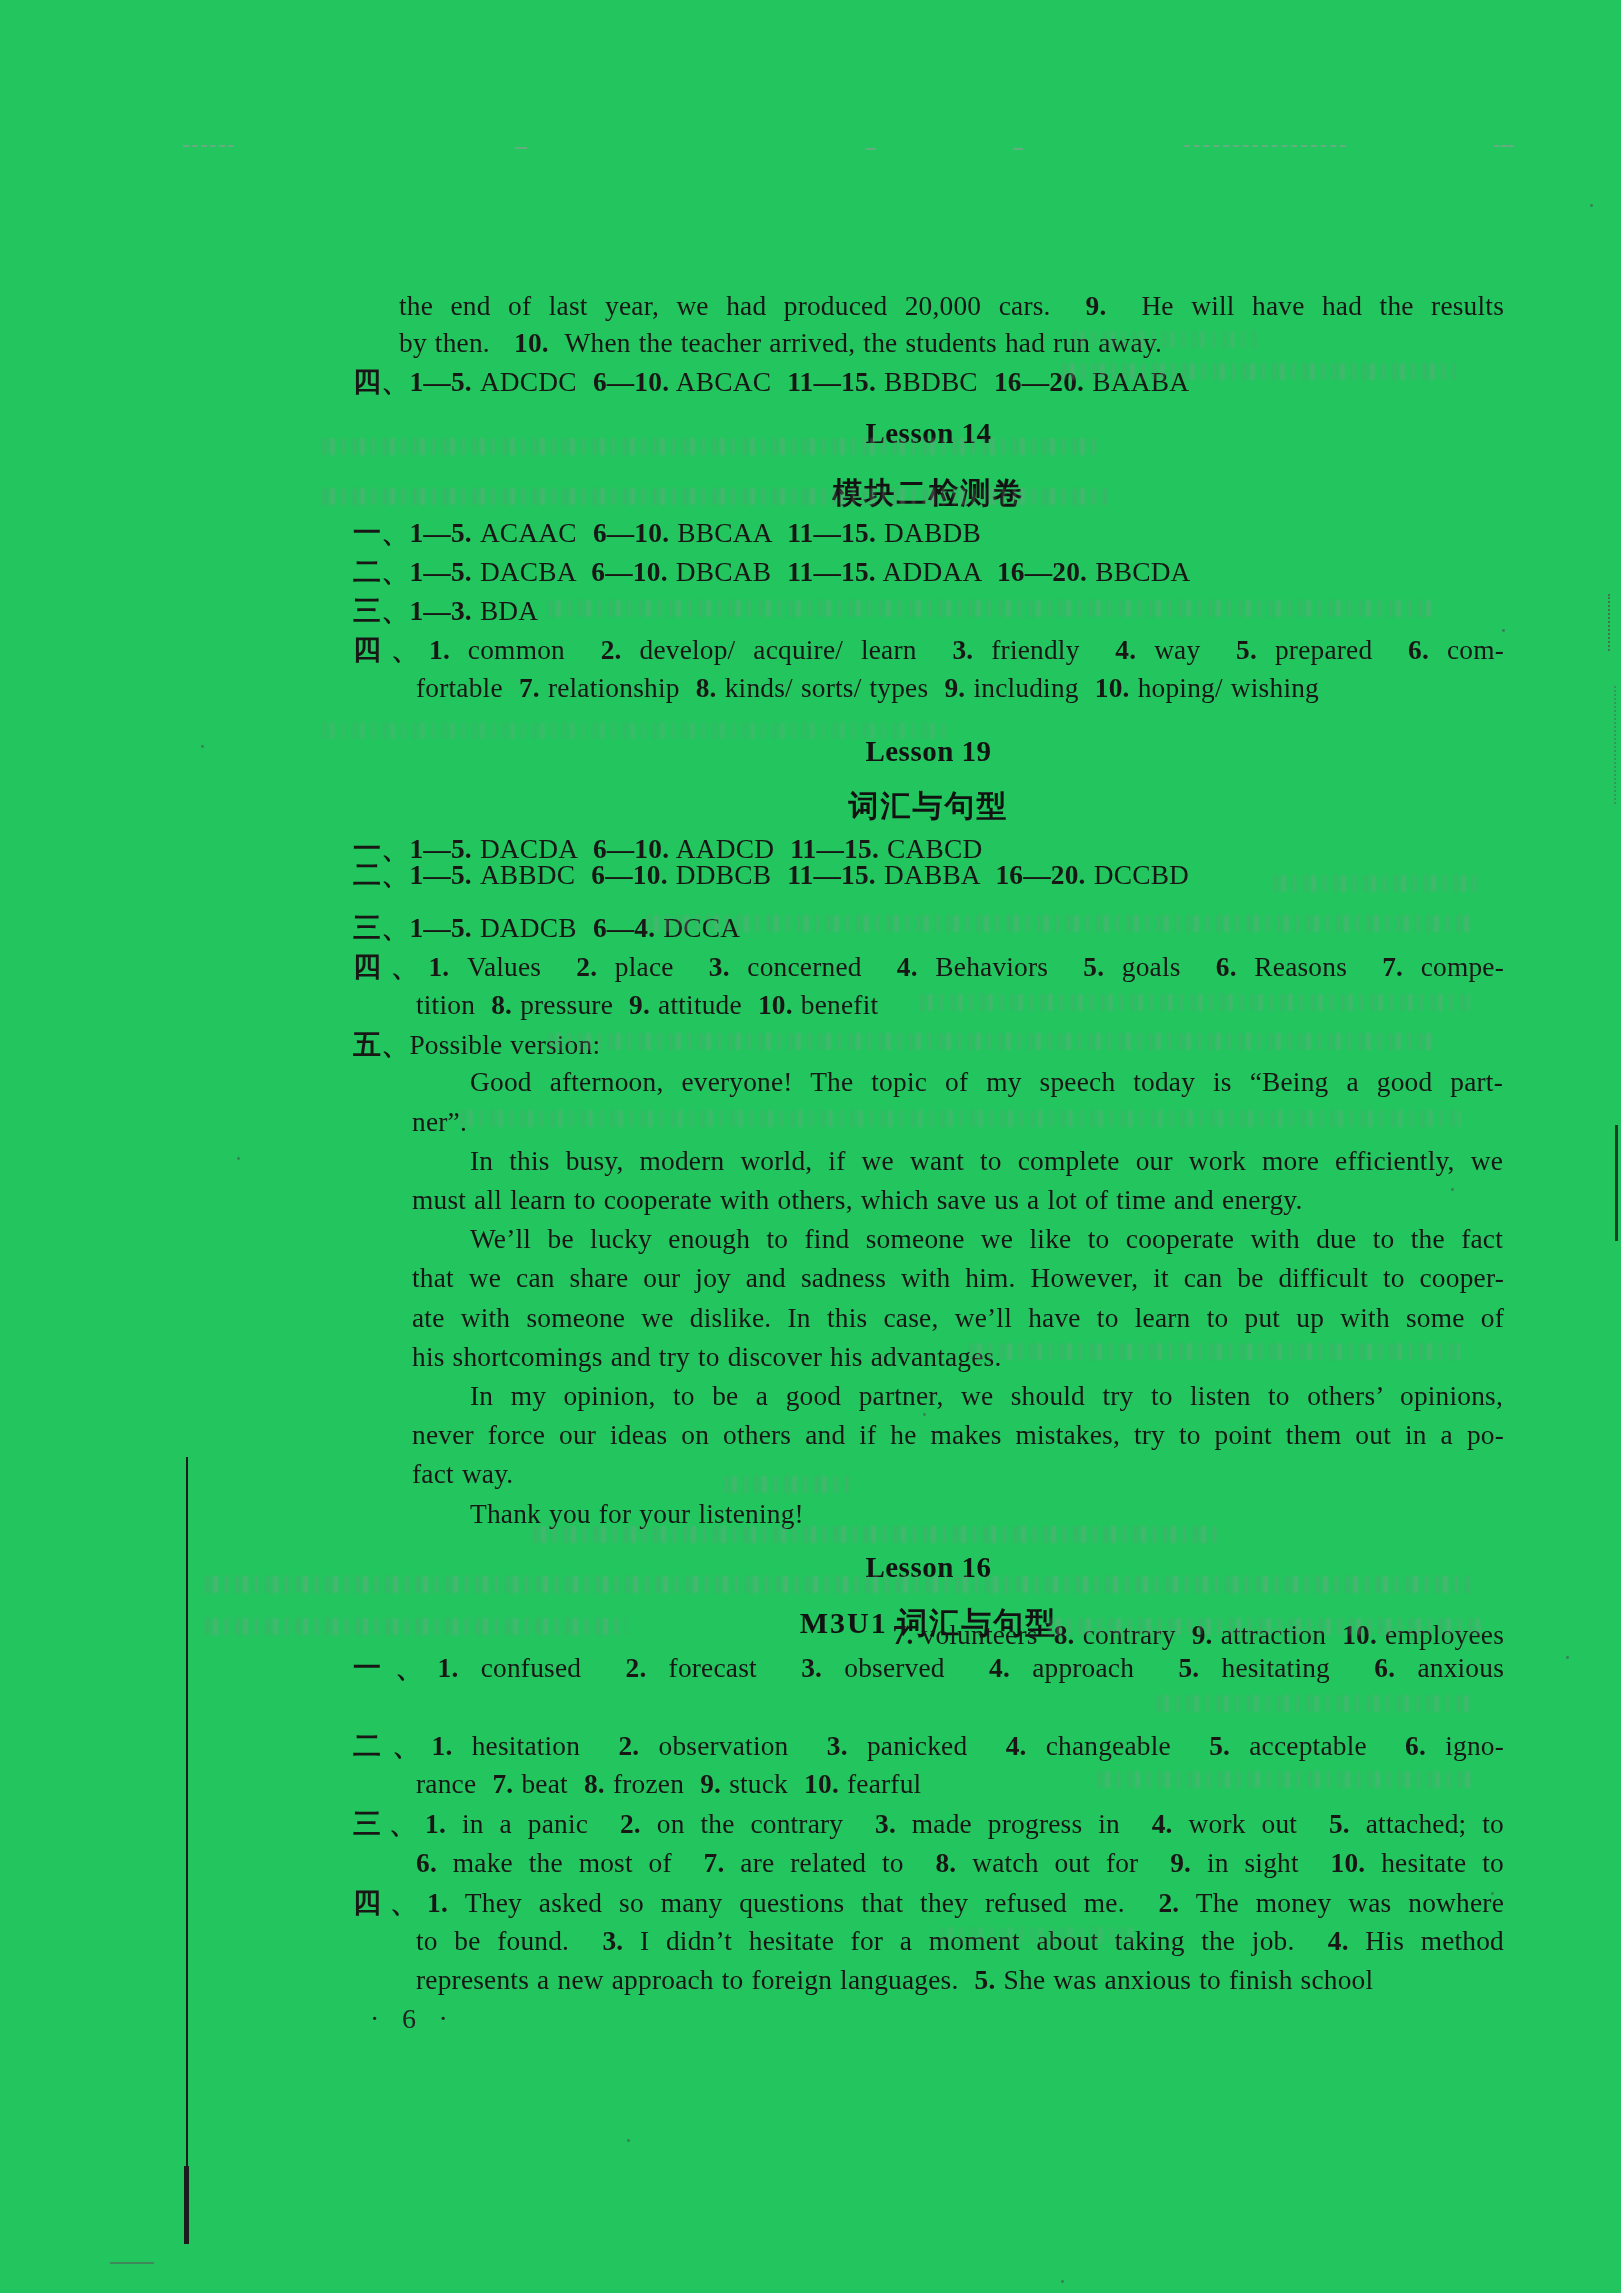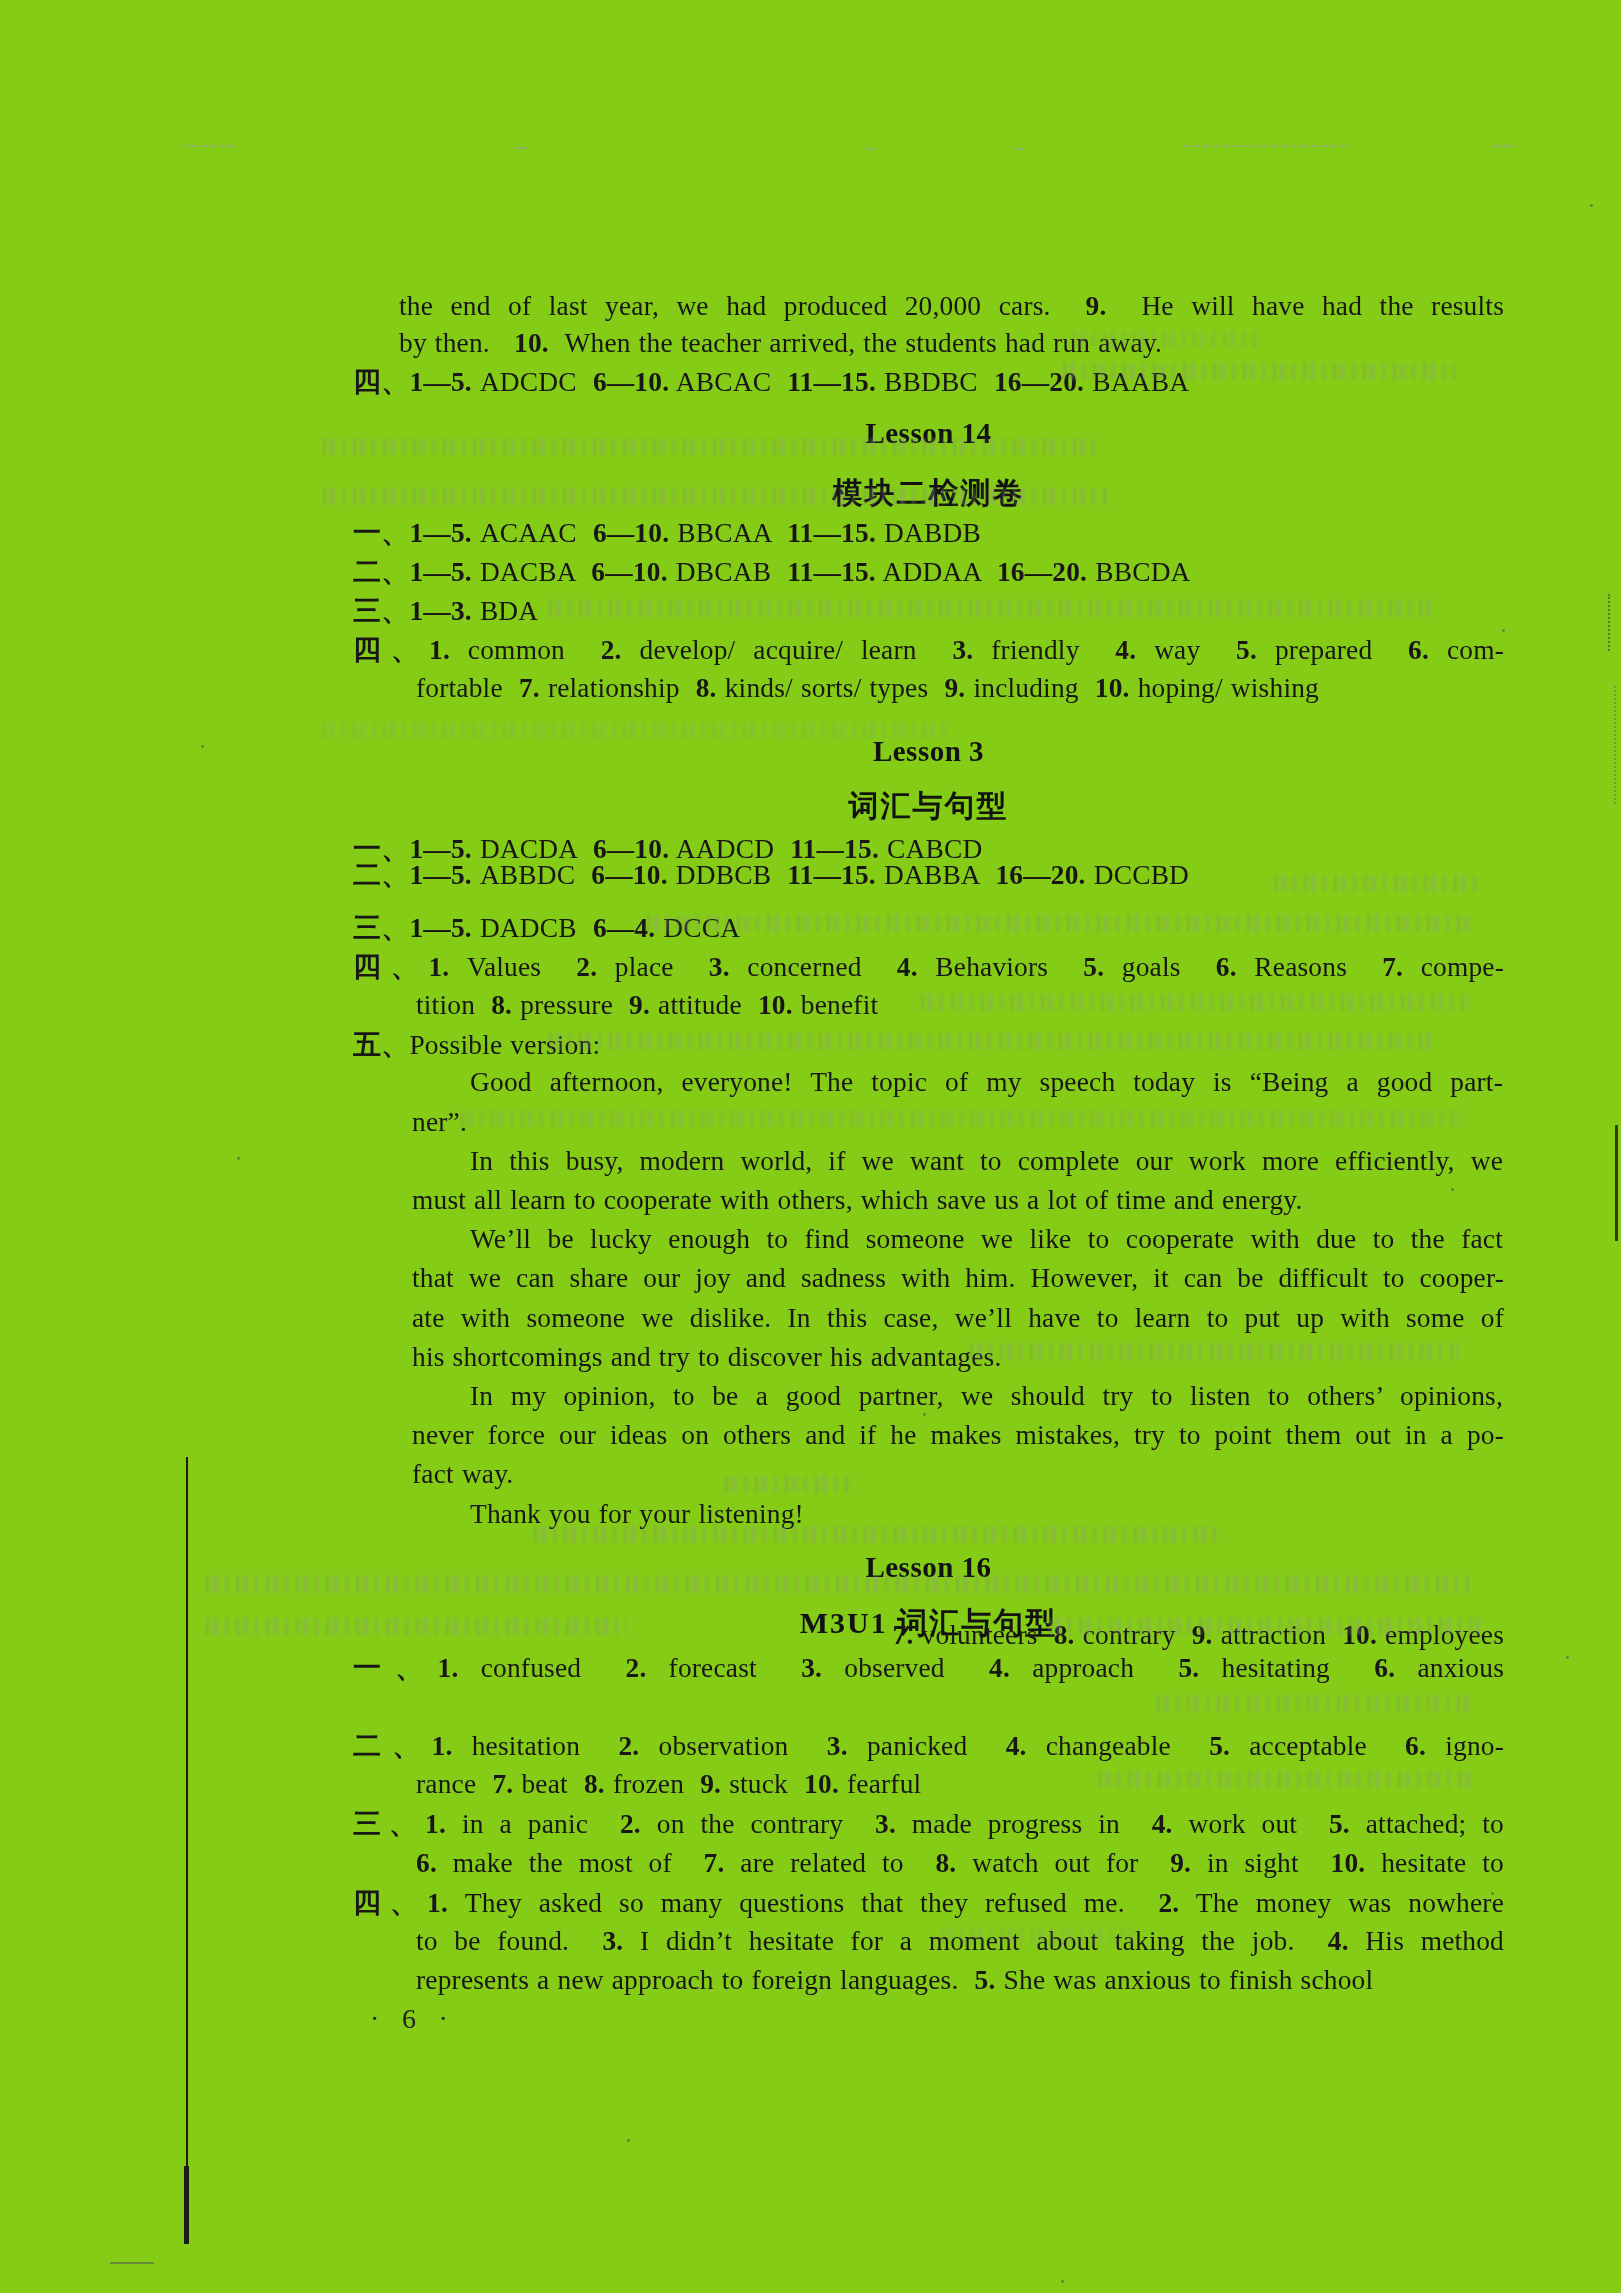--- a/index.html
+++ b/index.html
@@ -1,20 +1,20 @@
 <!DOCTYPE html>
 <html><head>
 <meta charset="utf-8">
 <style>
   html,body{margin:0;padding:0;background:#e8e8e6;}
   .page{
     position:relative;
     width:1621px;height:2294px;
     margin:0 auto;
-    background:#84cc16;
+    background:#22c55e;
     overflow:hidden;
     font-family:"Liberation Serif","DejaVu Serif",serif;
   }
   .line{
     position:absolute;
     font-size:27.4px;line-height:33px;
     color:#181716;
     white-space:pre-wrap;
     letter-spacing:0.2px;
     word-spacing:1px;
@@ -63,21 +63,21 @@
       <div class="line ind-cont2 just" style="top: 290px;">the end of last year, we had produced 20,000 cars.  <b>9.</b>  He will have had the results</div>
       <div class="line ind-cont2" style="top: 327px;">by then.   <b>10.</b>  When the teacher arrived, the students had run away.</div>
       <div class="line ind-marker" style="top: 365px;"><span class="zh">四、</span><b>1—5.</b> ADCDC  <b>6—10.</b> ABCAC  <b>11—15.</b> BBDBC  <b>16—20.</b> BAABA</div>
       <div class="heading-en" style="top: 416px;">Lesson 14</div>
       <div class="heading-zh" style="top: 474px;">模块二检测卷</div>
       <div class="line ind-marker" style="top: 516px;"><span class="zh">一、</span><b>1—5.</b> ACAAC  <b>6—10.</b> BBCAA  <b>11—15.</b> DABDB</div>
       <div class="line ind-marker" style="top: 555px;"><span class="zh">二、</span><b>1—5.</b> DACBA  <b>6—10.</b> DBCAB  <b>11—15.</b> ADDAA  <b>16—20.</b> BBCDA</div>
       <div class="line ind-marker" style="top: 594px;"><span class="zh">三、</span><b>1—3.</b> BDA</div>
       <div class="line ind-marker just" style="top: 633px;"><span class="zh">四、</span><b>1.</b> common  <b>2.</b> develop/ acquire/ learn  <b>3.</b> friendly  <b>4.</b> way  <b>5.</b> prepared  <b>6.</b> com-</div>
       <div class="line ind-cont" style="top: 672px;">fortable  <b>7.</b> relationship  <b>8.</b> kinds/ sorts/ types  <b>9.</b> including  <b>10.</b> hoping/ wishing</div>
-      <div class="heading-en" style="top: 734px;">Lesson 3</div>
+      <div class="heading-en" style="top: 734px;">Lesson 19</div>
       <div class="heading-zh" style="top: 787px;">词汇与句型</div>
       <div class="line ind-marker" style="top: 832px;"><span class="zh">一、</span><b>1—5.</b> DACDA  <b>6—10.</b> AADCD  <b>11—15.</b> CABCD</div>
       <div class="line ind-marker" style="top: 858px;"><span class="zh">二、</span><b>1—5.</b> ABBDC  <b>6—10.</b> DDBCB  <b>11—15.</b> DABBA  <b>16—20.</b> DCCBD</div>
       <div class="line ind-marker" style="top: 911px;"><span class="zh">三、</span><b>1—5.</b> DADCB  <b>6—4.</b> DCCA</div>
       <div class="line ind-marker just" style="top: 950px;"><span class="zh">四、</span><b>1.</b> Values  <b>2.</b> place  <b>3.</b> concerned  <b>4.</b> Behaviors  <b>5.</b> goals  <b>6.</b> Reasons  <b>7.</b> compe-</div>
       <div class="line ind-cont" style="top: 989px;">tition  <b>8.</b> pressure  <b>9.</b> attitude  <b>10.</b> benefit</div>
       <div class="line ind-marker" style="top: 1028px;"><span class="zh">五、</span>Possible version:</div>
       <div class="line ind-para just" style="top: 1066px;">Good afternoon, everyone! The topic of my speech today is “Being a good part-</div>
       <div class="line ind-body" style="top: 1106px;">ner”.</div>
       <div class="line ind-para just" style="top: 1145px;">In this busy, modern world, if we want to complete our work more efficiently, we</div>

